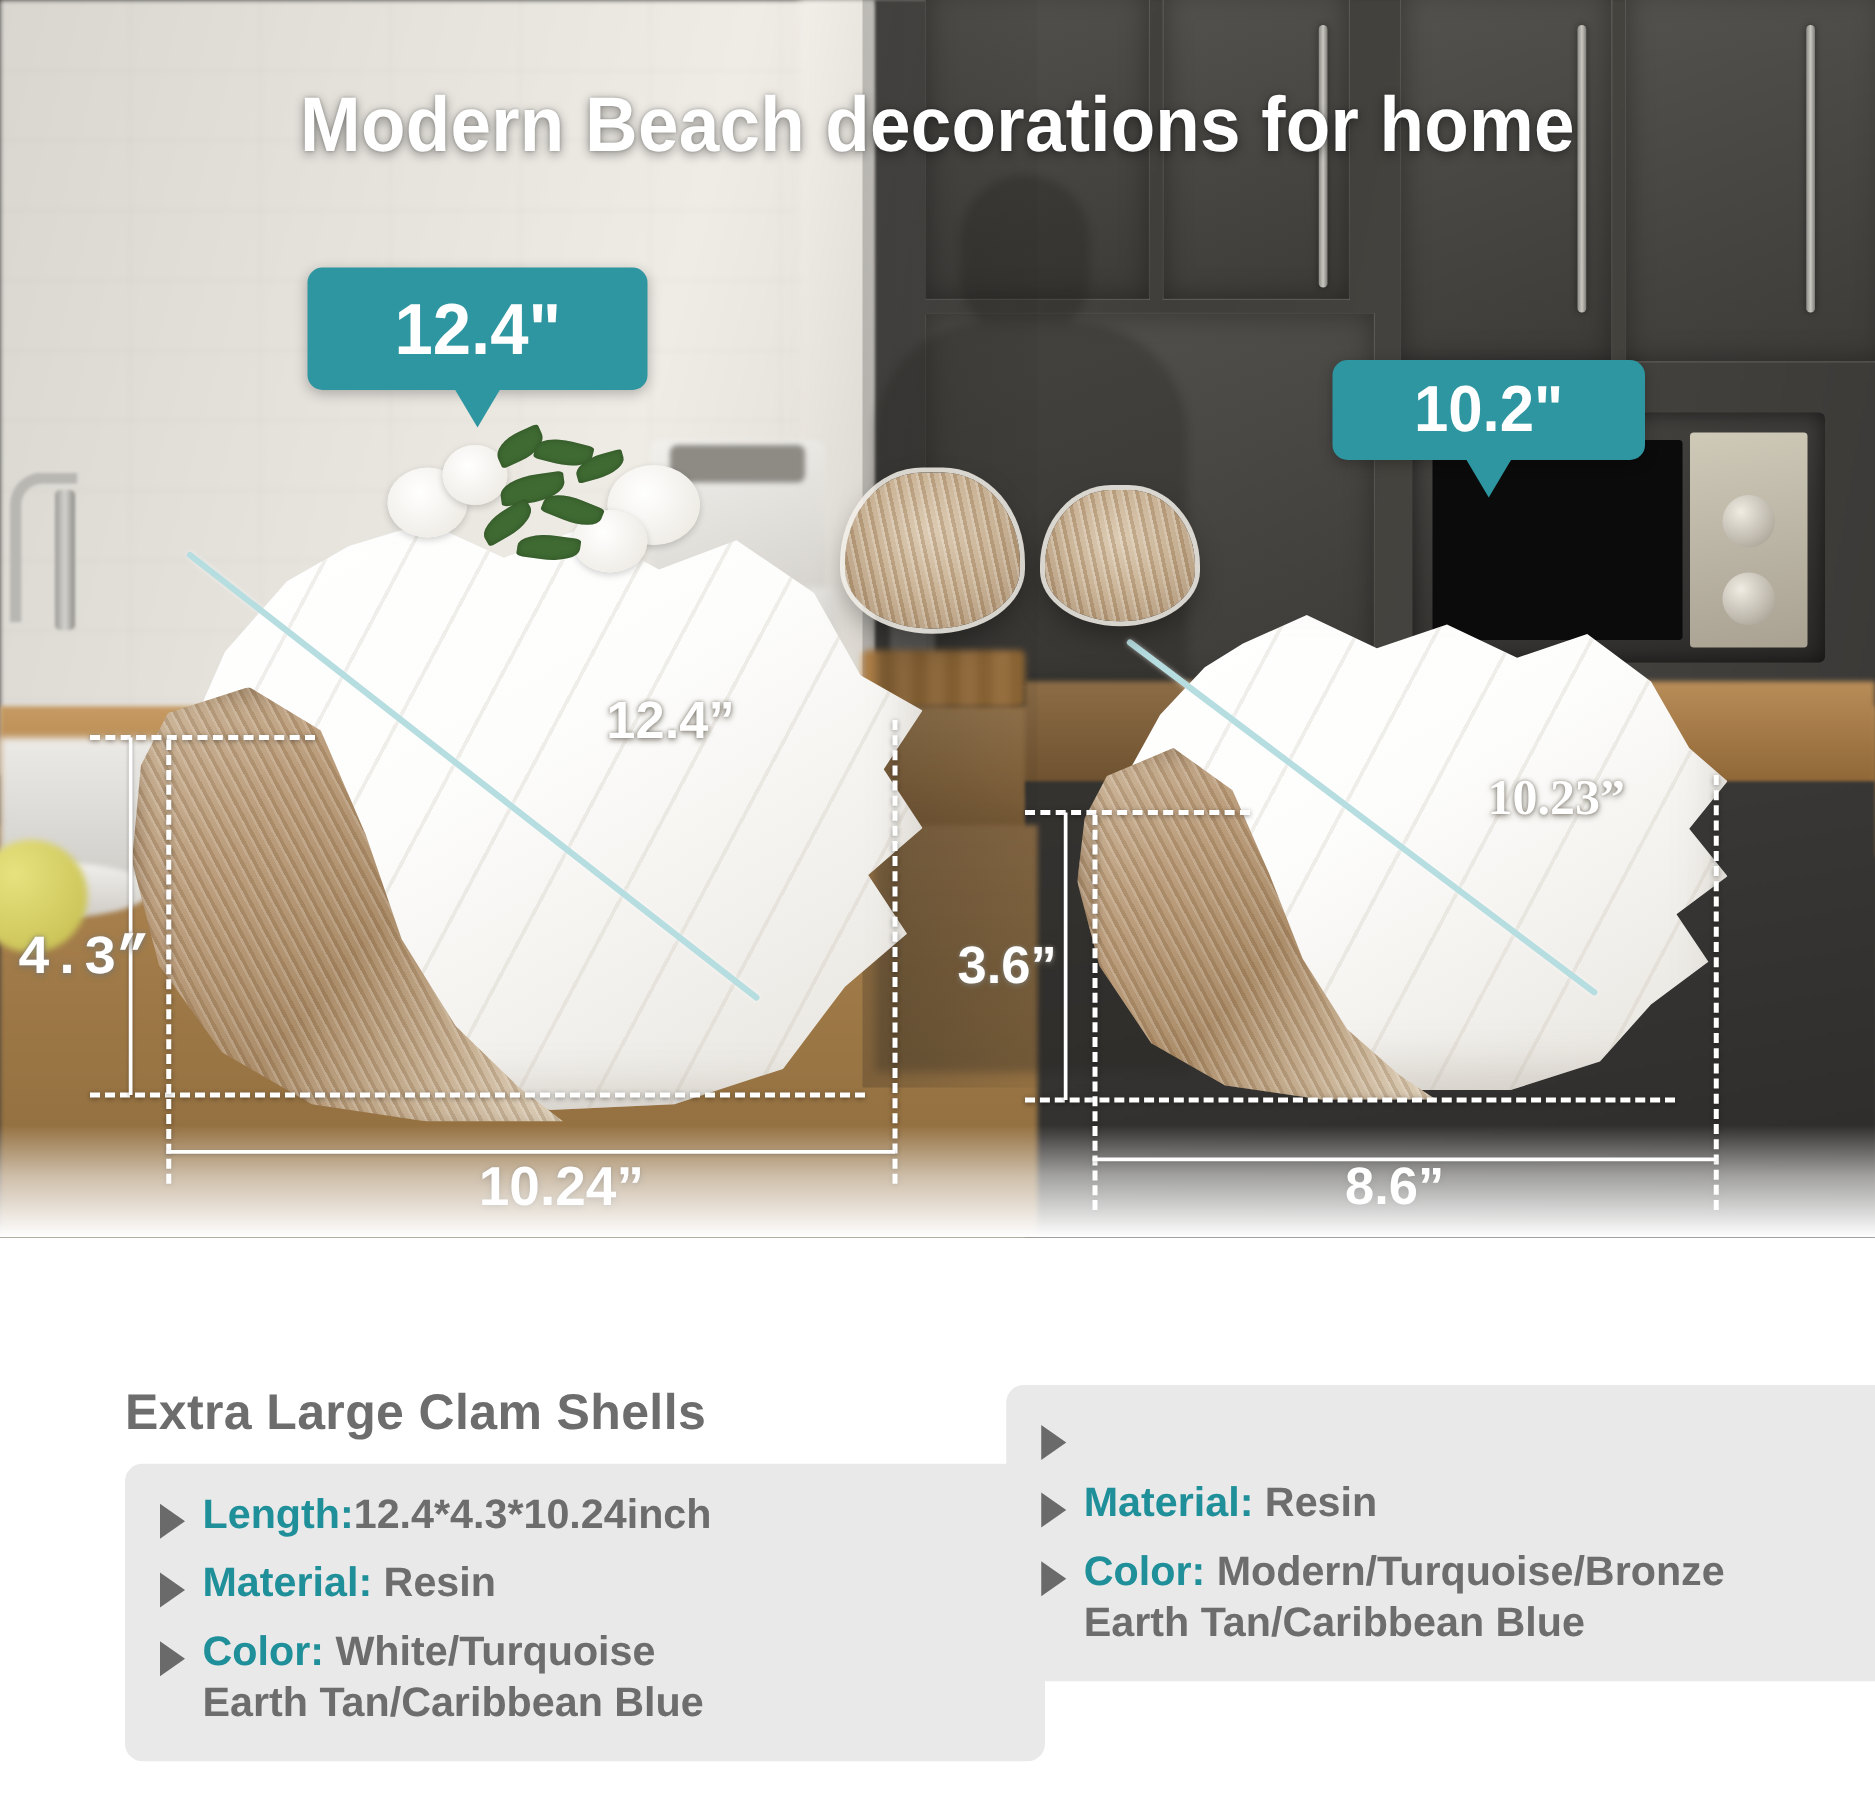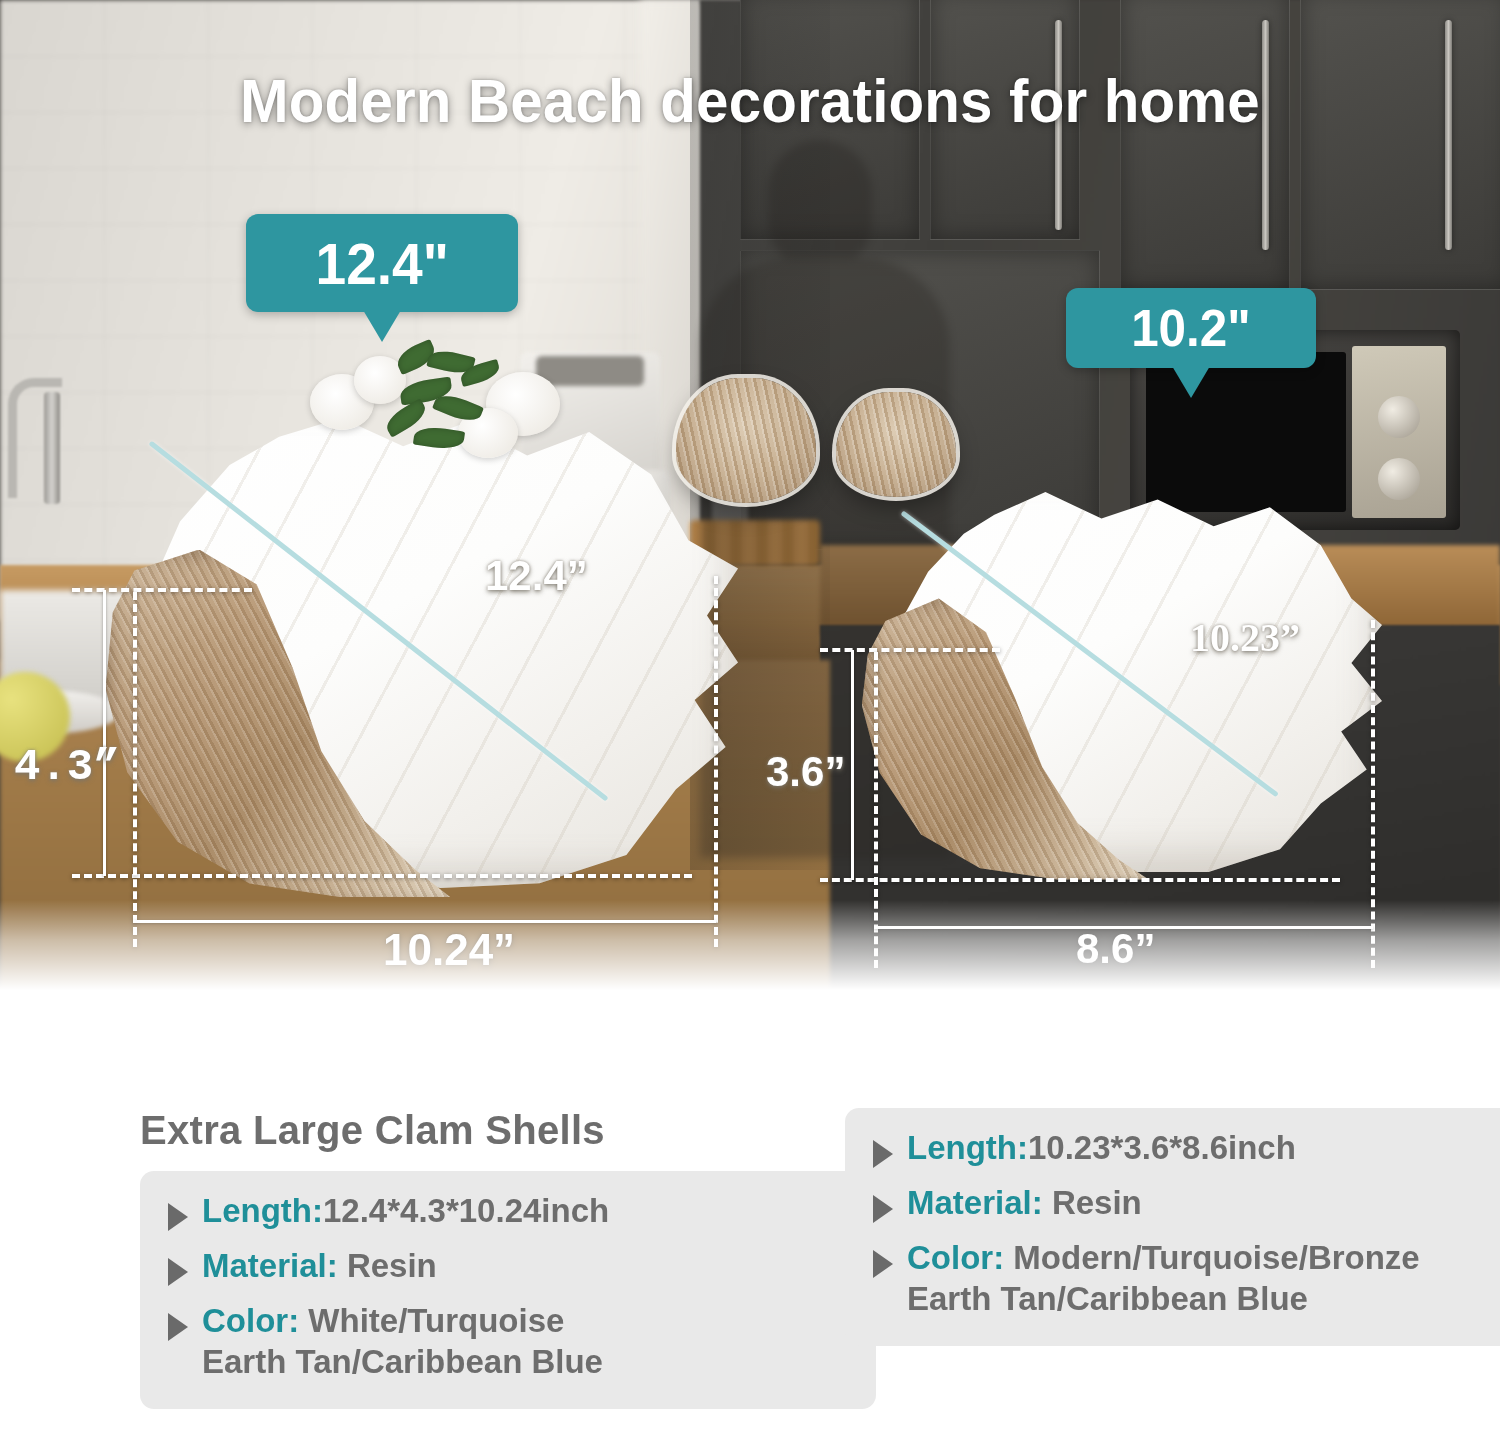--- a/index.html
+++ b/index.html
@@ -295,21 +295,21 @@
   
   #measurements-badge {
     position:absolute; left:512px; top:1010px; width:470px; height:58px;
     background:#2e96a0; border-radius:12px;
     display:flex; align-items:center; justify-content:center;
     color:#ffffff; font-size:36px; font-weight:bold; letter-spacing:1.4px;
     font-stretch:condensed;
   }
 
   
-  .spec-col { position:absolute; top:1108px; width:736px;margin-left:40px; }
+  .spec-col { position:absolute; top:1108px; width:736px; }
   #spec-col-xl { left:100px; }
   #spec-col-l  { left:805px; }
 
   .spec-heading {
     font-size:40px; font-weight:bold; color:#6d6d6d;
     font-stretch:condensed; margin-bottom:18px; letter-spacing:.3px;
   }
   .spec-card {
     background:#e9e9e9; border-radius:14px; padding:20px 24px 26px 24px;
   }
@@ -476,23 +476,20 @@
       </div>
 
     </div>
   </div>
 
   <div class="spec-col" id="spec-col-l">
     <div class="spec-card">
 
       <div class="spec-row">
         <div class="bullet"></div>
-        <div class="spec-text">
-          <span class="spec-key">Length:</span><span class="spec-val">10.23*3.6*8.6inch</span>
-        </div>
       </div>
 
       <div class="spec-row">
         <div class="bullet"></div>
         <div class="spec-text">
           <span class="spec-key">Material:</span>
           <span class="spec-val">Resin</span>
         </div>
       </div>
 

